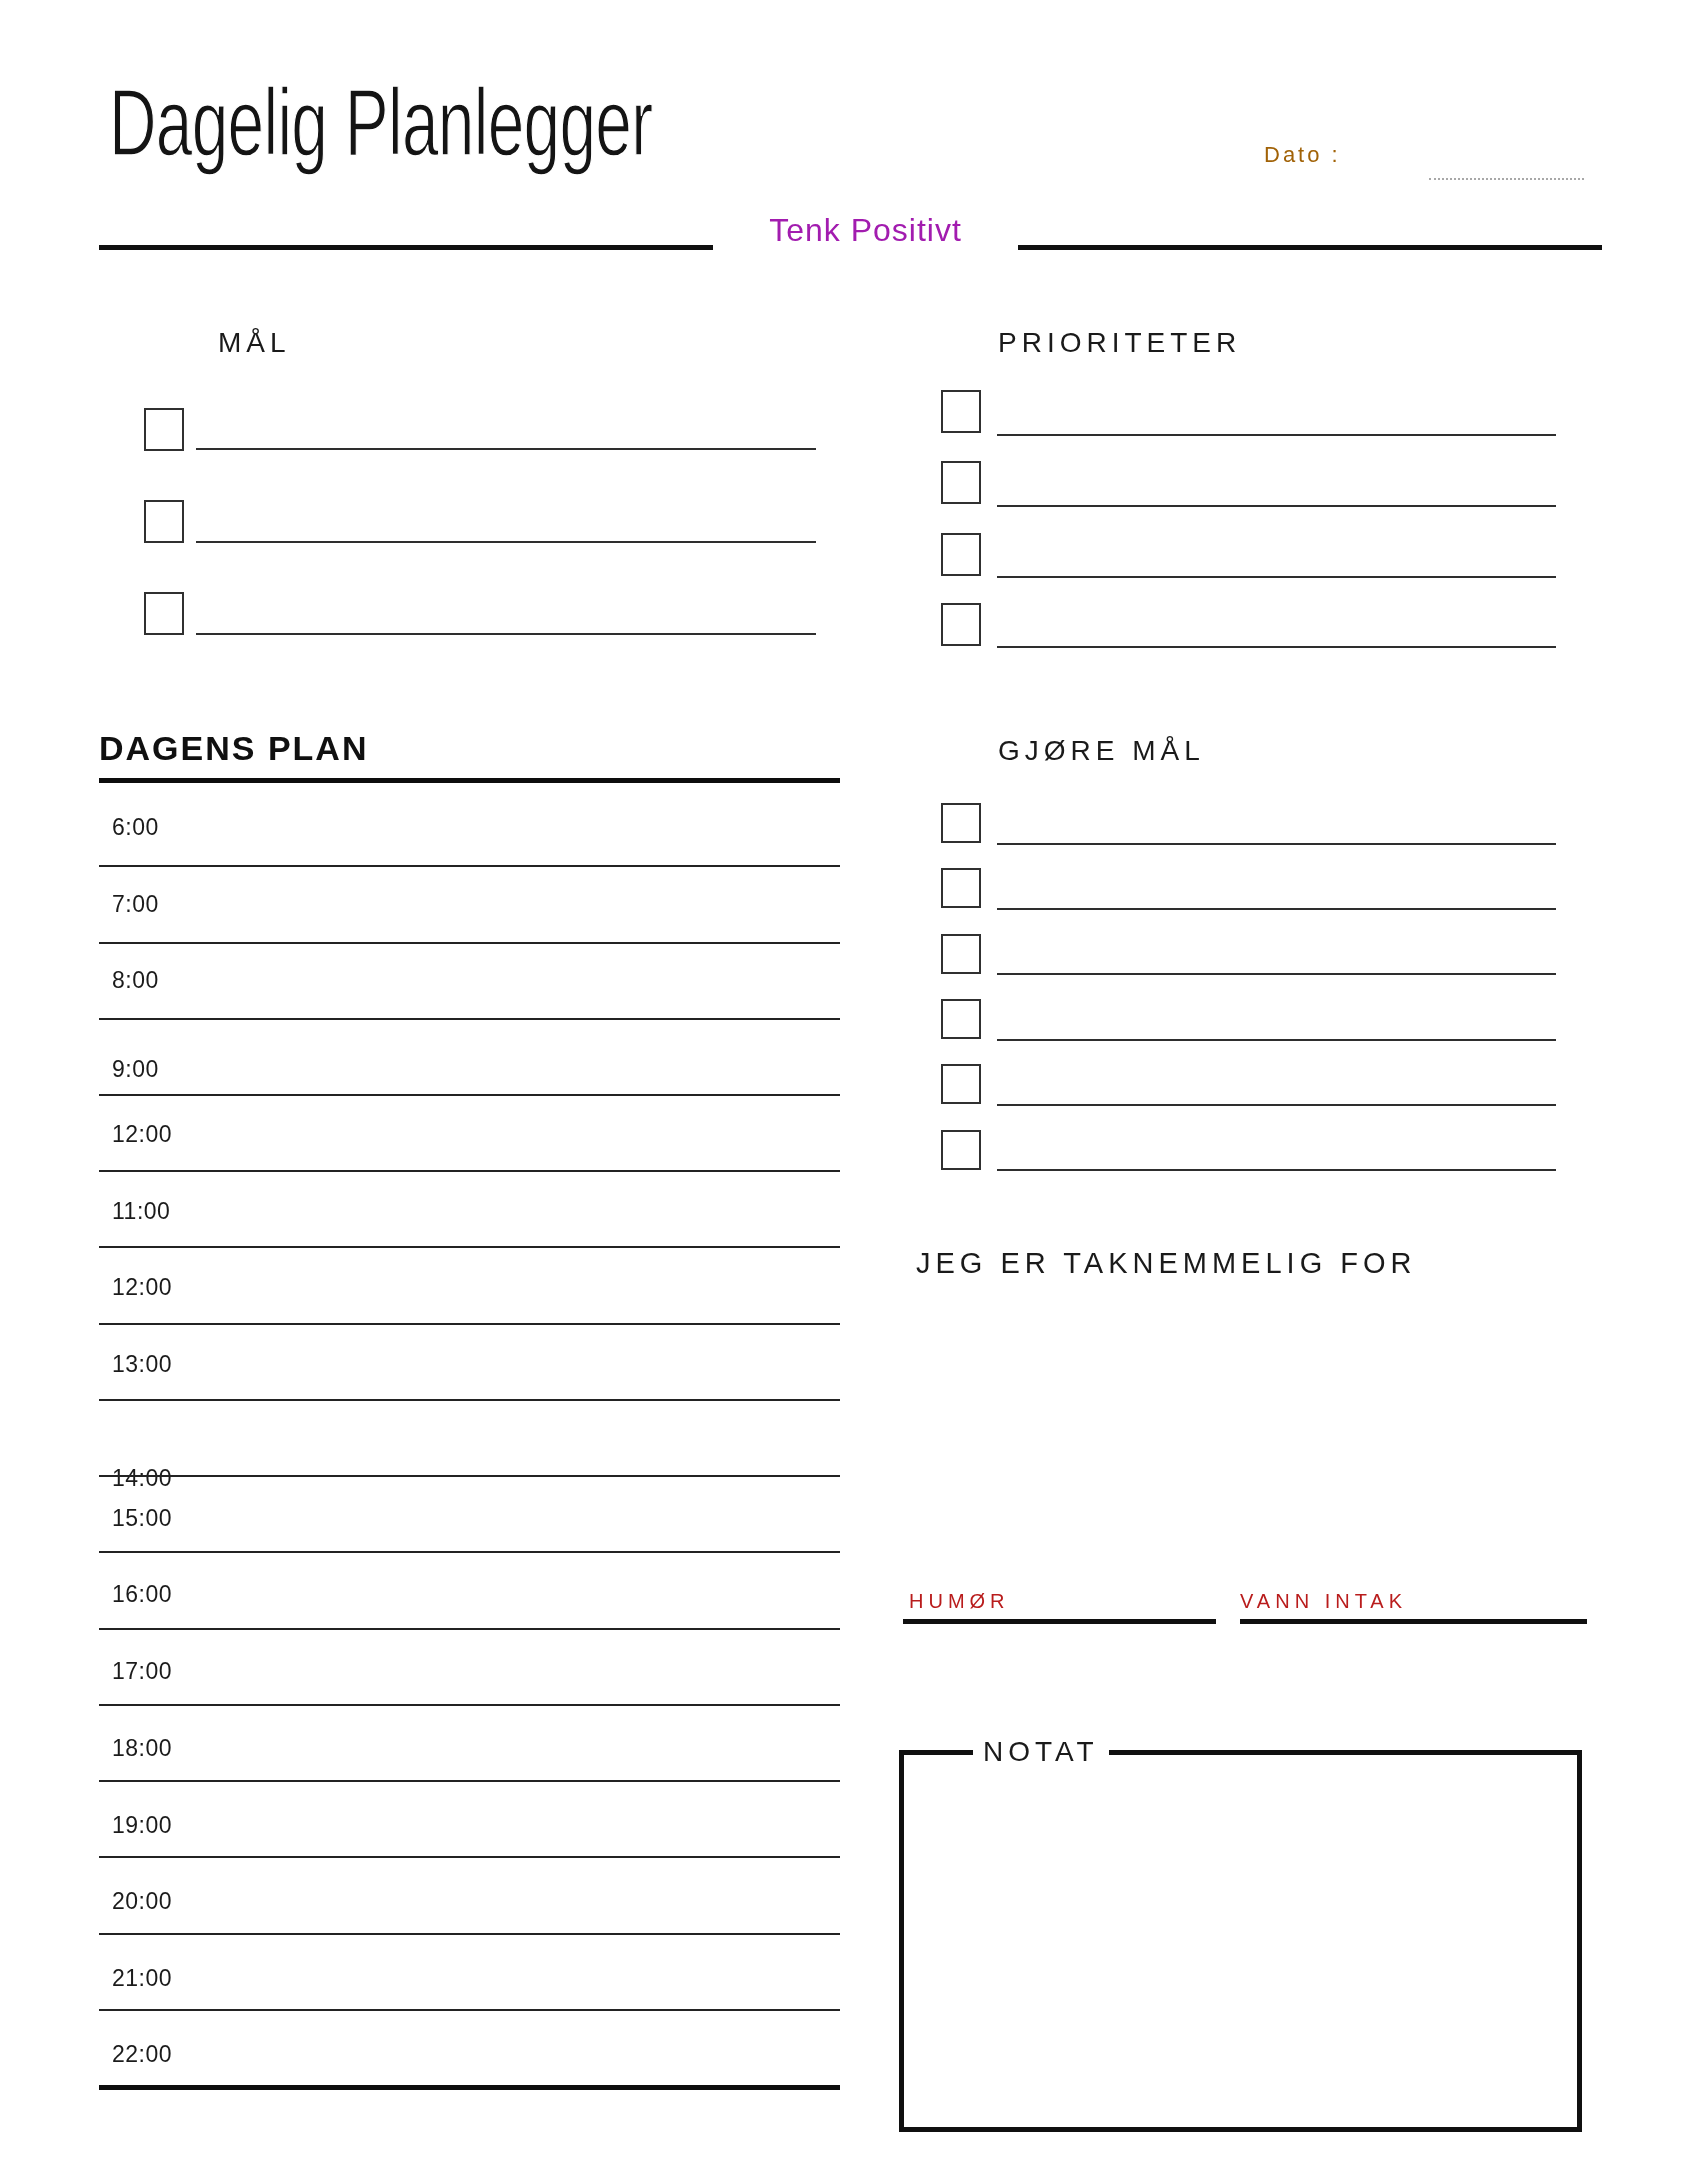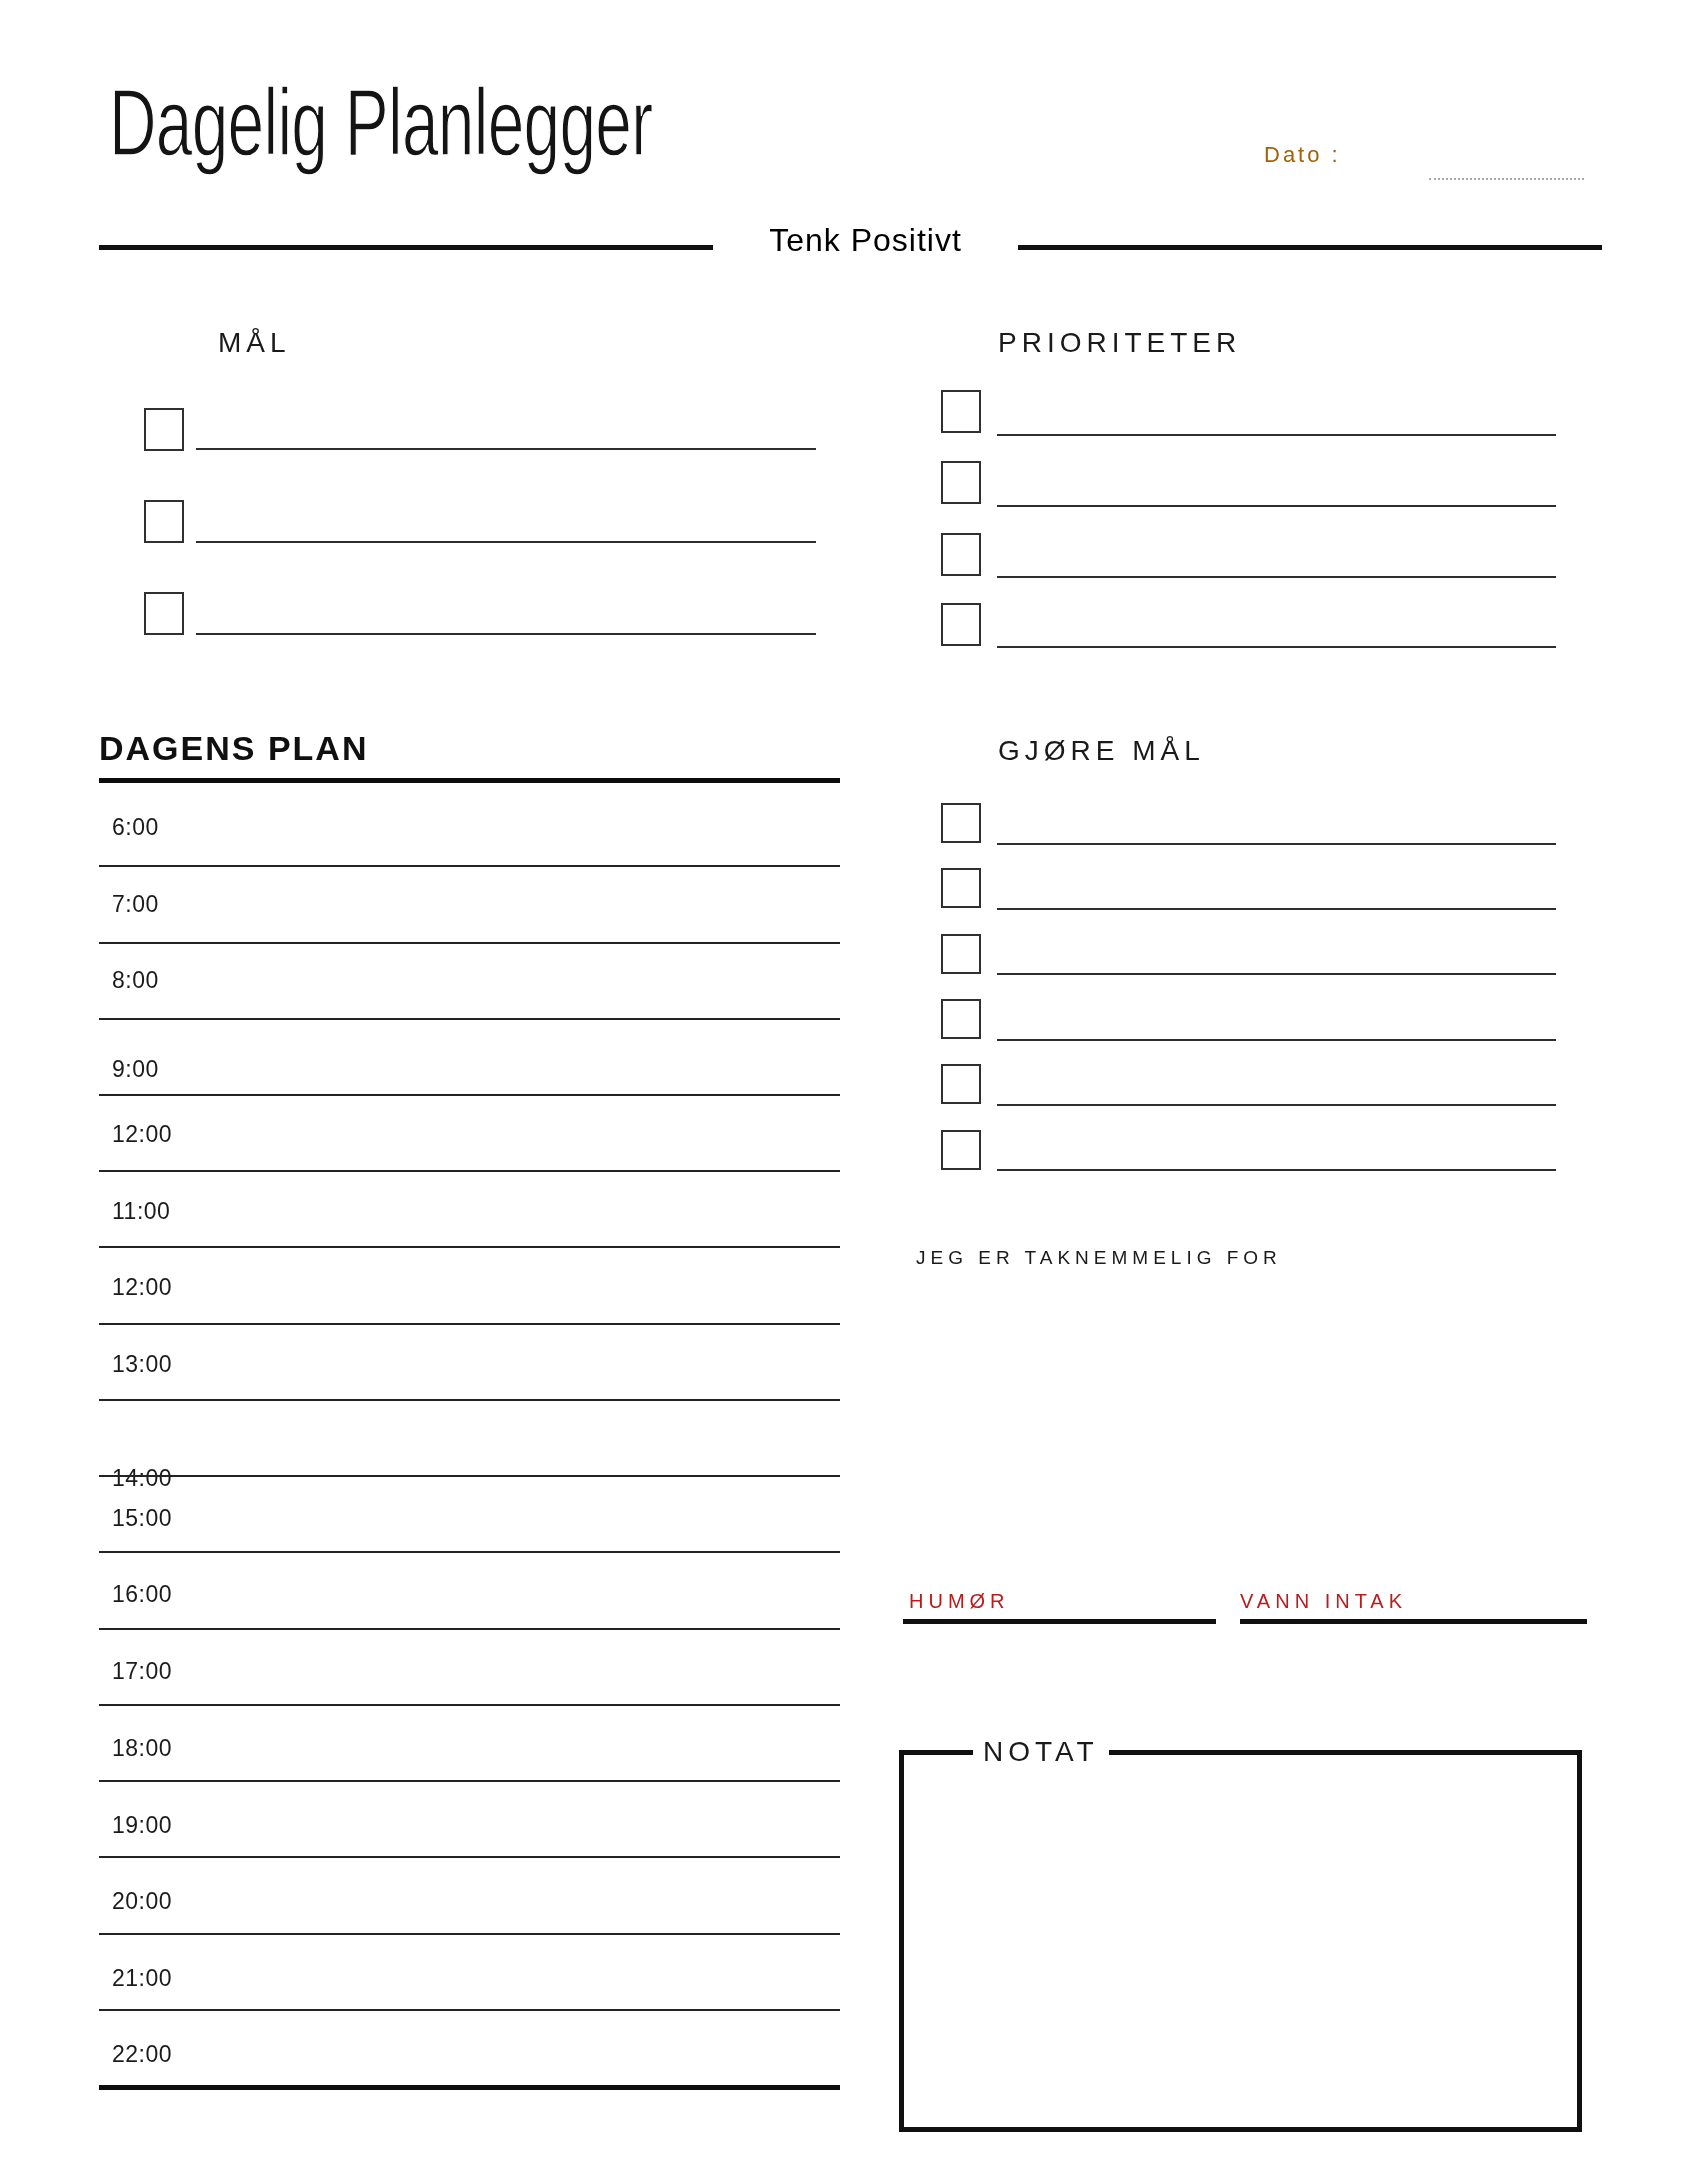--- a/index.html
+++ b/index.html
@@ -17,21 +17,21 @@
   }
 
   
   .date-label{left:1264px;top:142px;font-size:22px;letter-spacing:3px;color:#a16207;}
   .date-line{left:1429px;top:150px;width:155px;height:28px;border-bottom:2px dotted #a8a8a8;}
 
   
   .rule{background:#101010;height:5px;}
   .rule-left{left:99px;top:245px;width:614px;}
   .rule-right{left:1018px;top:245px;width:584px;}
-  .tagline{left:713px;top:222px;width:305px;text-align:center;font-size:32px;letter-spacing:1px;color:#000000;}
+  .tagline{left:713px;top:212px;width:305px;text-align:center;font-size:32px;letter-spacing:1px;color:#a21caf;}
 
   
   .h-light{font-size:28px;letter-spacing:5px;color:#1a1a1a;white-space:nowrap;}
 
   
   .cb{width:40px;height:43px;border:2px solid #303030;background:#fff;box-sizing:border-box;}
   .cb-sm{height:40px;}
   .wline{height:2px;background:#2e2e2e;}
 
   
@@ -125,21 +125,21 @@
 <div class="abs wline" style="left:997px;top:908px;width:559px;"></div>
 <div class="abs cb cb-sm" style="left:941px;top:934px;"></div>
 <div class="abs wline" style="left:997px;top:973px;width:559px;"></div>
 <div class="abs cb cb-sm" style="left:941px;top:999px;"></div>
 <div class="abs wline" style="left:997px;top:1039px;width:559px;"></div>
 <div class="abs cb cb-sm" style="left:941px;top:1064px;"></div>
 <div class="abs wline" style="left:997px;top:1104px;width:559px;"></div>
 <div class="abs cb cb-sm" style="left:941px;top:1130px;"></div>
 <div class="abs wline" style="left:997px;top:1169px;width:559px;"></div>
 
-<div class="abs h-light" style="left:916px;top:1247px;letter-spacing:5px;font-size:19px;text-align:right;">JEG ER TAKNEMMELIG FOR</div>
+<div class="abs h-light" style="left:916px;top:1247px;letter-spacing:5px;font-size:29px;text-align:right;">JEG ER TAKNEMMELIG FOR</div>
 
 <div class="abs mw-label" style="left:909px;">HUMØR</div>
 <div class="abs mw-rule" style="left:903px;width:313px;"></div>
 <div class="abs mw-label" style="left:1240px;">VANN INTAK</div>
 <div class="abs mw-rule" style="left:1240px;width:347px;"></div>
 
 <div class="abs notes-box">
   <div class="notes-label">NOTAT</div>
 </div>
 

